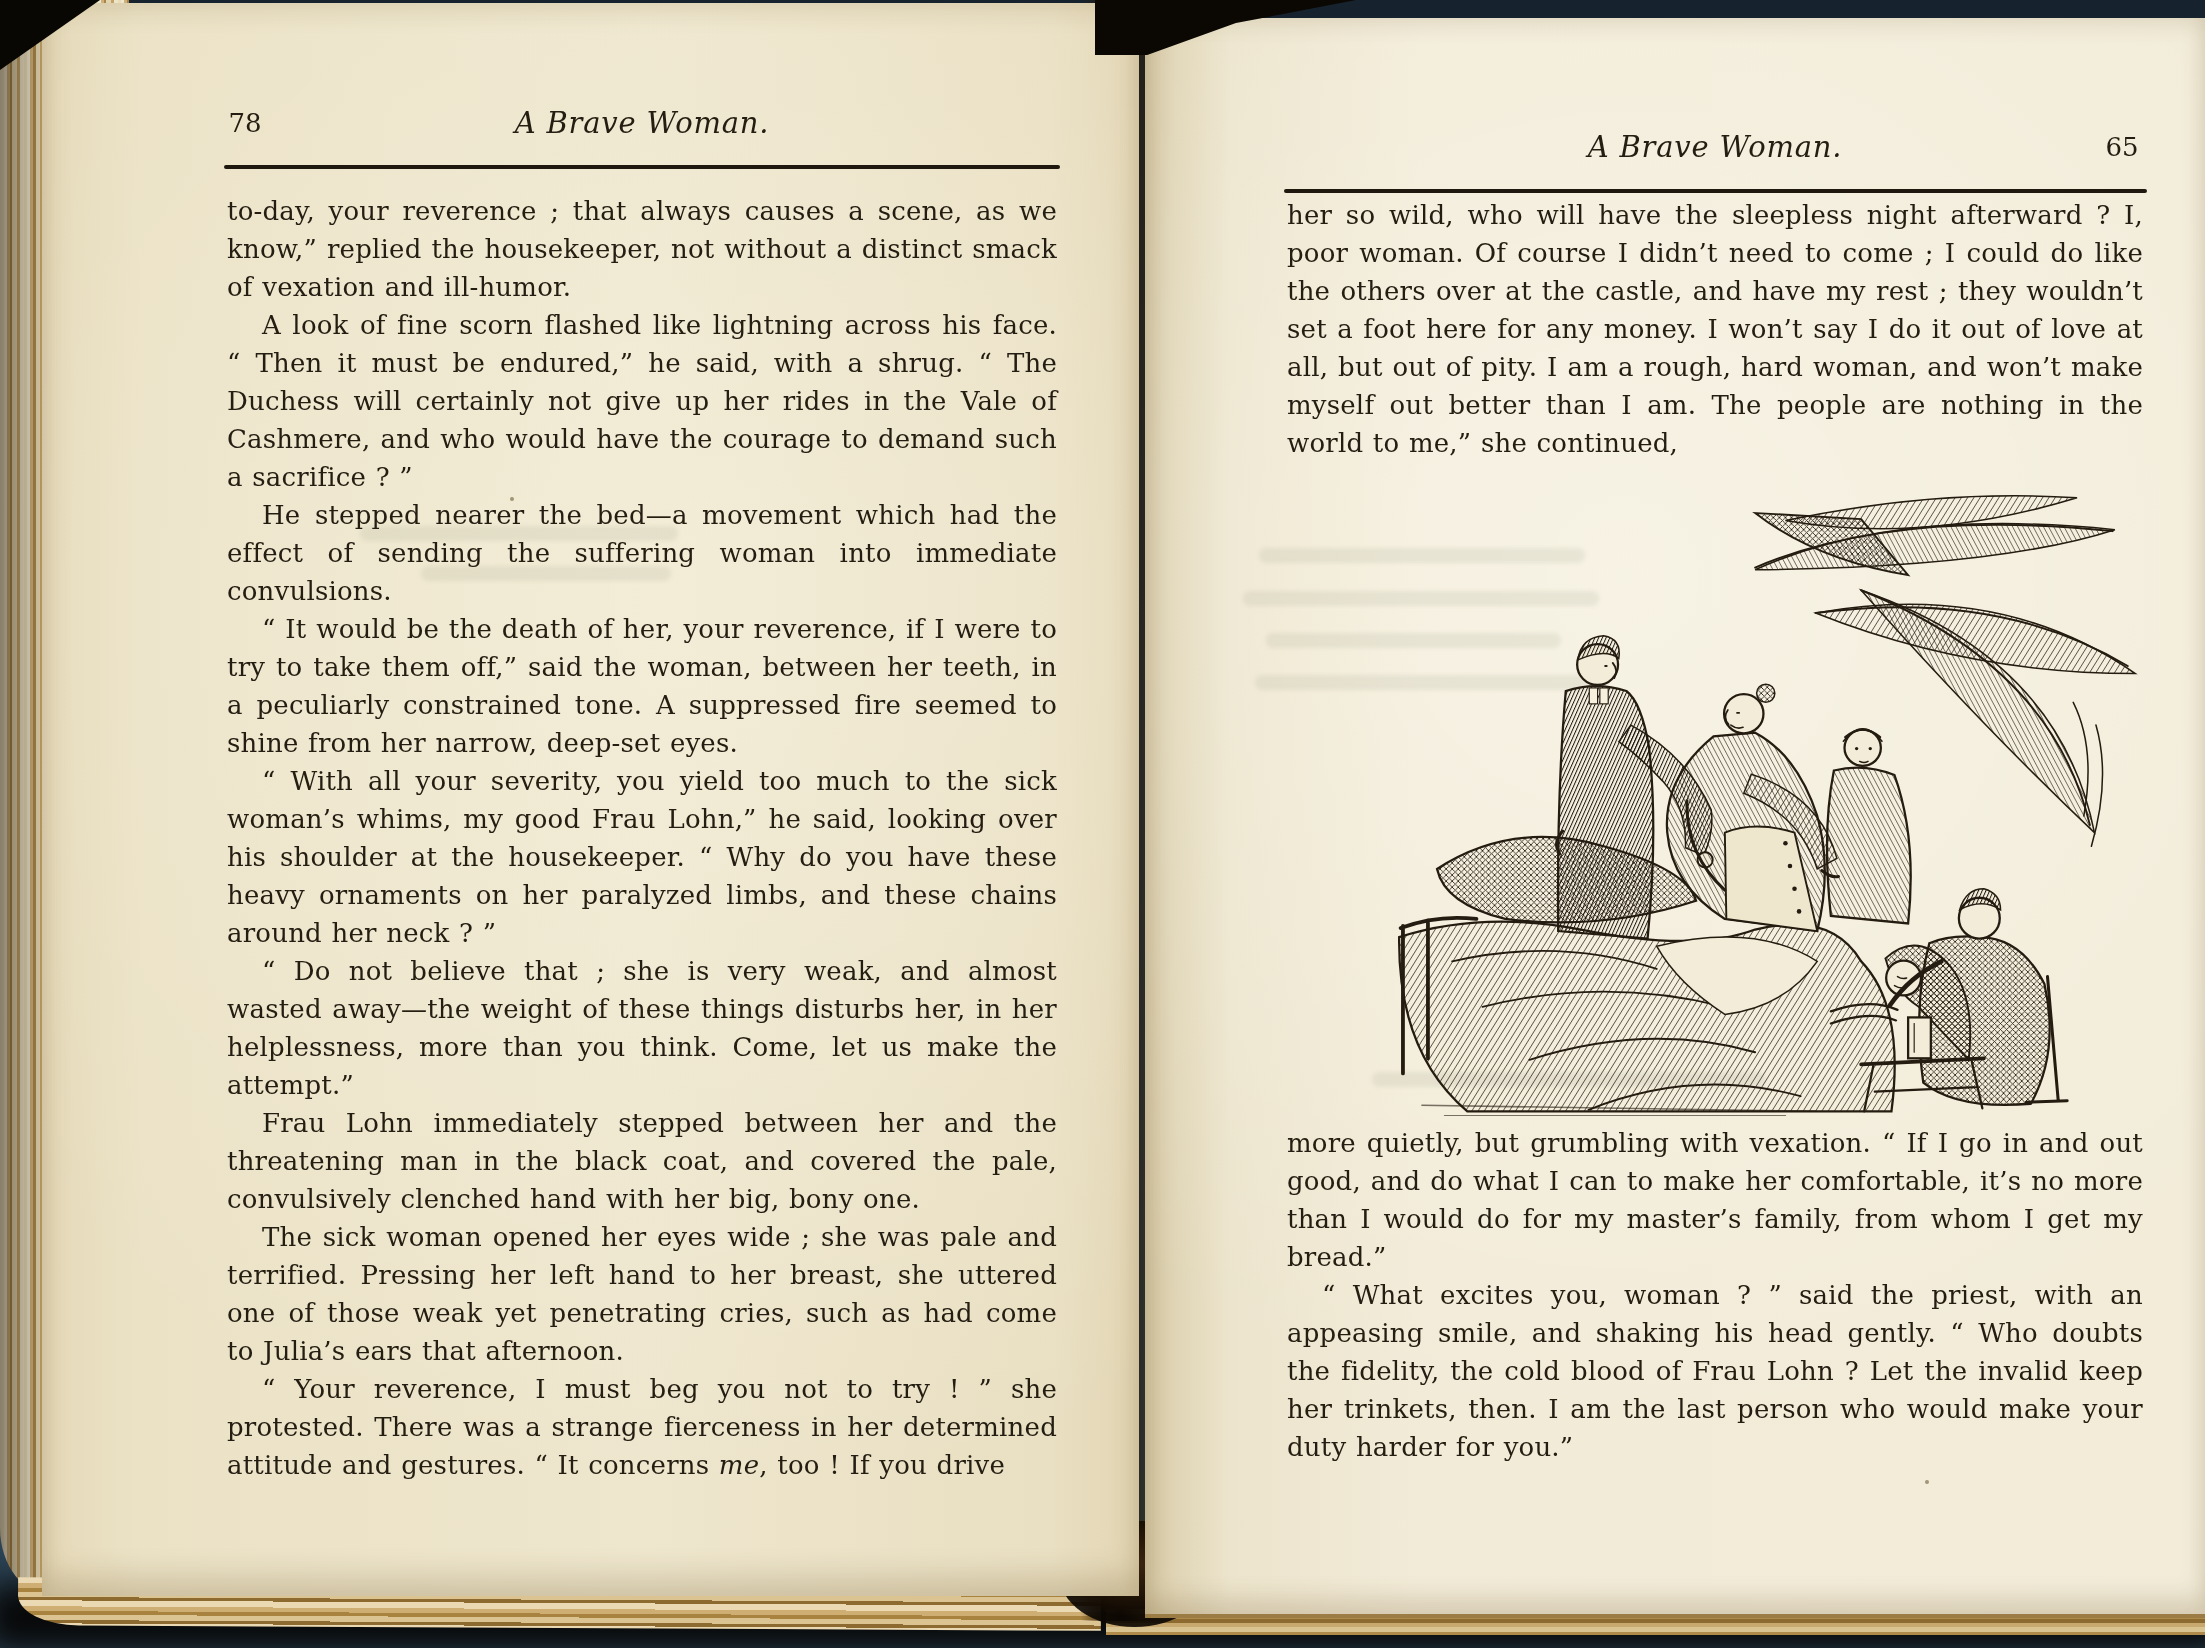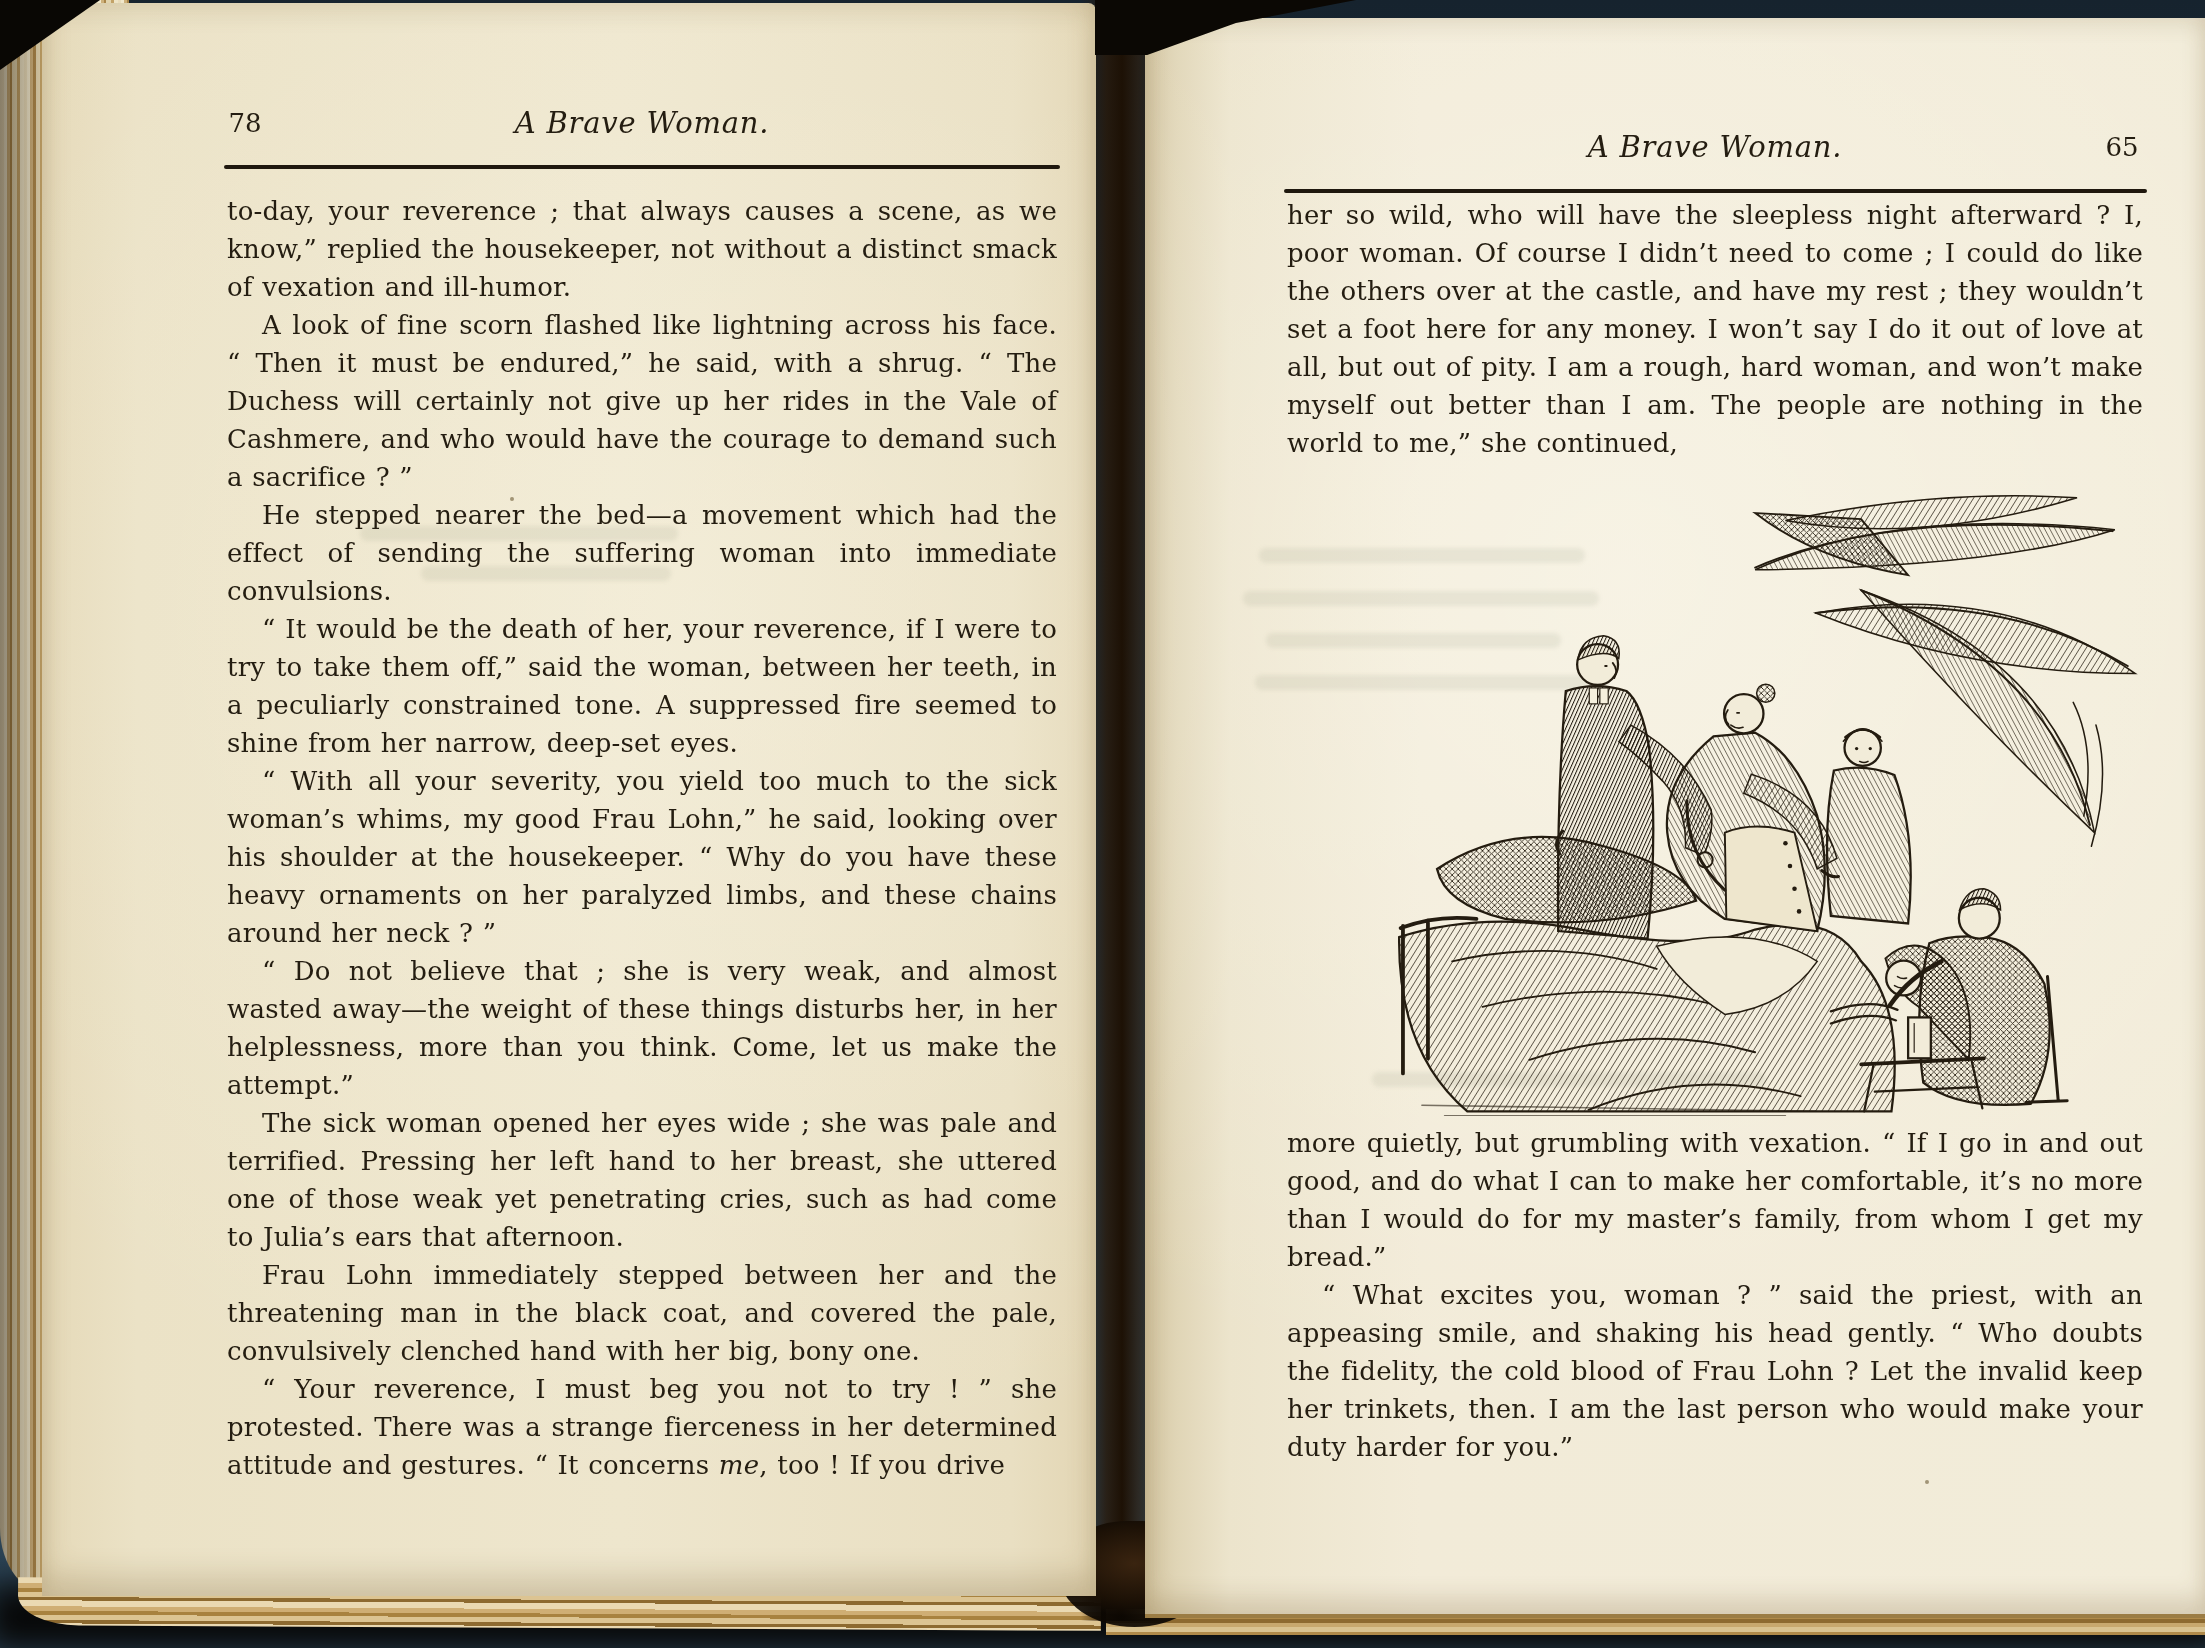--- a/index.html
+++ b/index.html
@@ -46,20 +46,21 @@
   }
   
   .page{position:absolute;color:#211a10;}
   .page-left{
     left:42px;top:3px;width:1054px;height:1593px;
     background:
       radial-gradient(120% 80% at 62% 38%,rgba(255,253,242,.30) 0%,rgba(255,253,242,0) 70%),
       linear-gradient(90deg,#e5d9b8 0%,#ebe2c6 9%,#eee6cd 55%,#e9dfc2 92%,#e2d5b3 100%);
     border-radius:3px 7.6px 0 0;
     box-shadow:inset 0 -19.7px 29px rgba(110,82,36,.22), inset 0 12px 19.7px rgba(120,95,45,.12);
+    padding-left:43px;
   }
   .page-right{
     left:1145px;top:18px;width:1060px;height:1596px;
     background:
       radial-gradient(110% 75% at 45% 35%,rgba(255,255,248,.38) 0%,rgba(255,255,248,0) 72%),
       linear-gradient(90deg,#d3c5a1 0%,#e0d5b6 3%,#ece4cc 8%,#f2ebd8 26%,#f2ecd9 100%);
     border-radius:10.6px 0 0 0;
     box-shadow:inset 0 -15px 23px rgba(110,82,36,.20), inset 0 10.6px 16.7px rgba(120,95,45,.10);
     border-bottom:4.5px solid #9b7c44;
   }
@@ -118,22 +119,22 @@
     <span class="running-title">A Brave Woman.</span>
   </div>
   <div class="head-rule"></div>
   <div class="text-block">
       <p class="">to-day, your reverence ; that always causes a scene, as we know,” replied the housekeeper, not without a distinct smack of vexation and ill-humor.</p>
       <p class="indent">A look of fine scorn flashed like lightning across his face. “ Then it must be endured,” he said, with a shrug. “ The Duchess will certainly not give up her rides in the Vale of Cashmere, and who would have the courage to demand such a sacrifice ? ”</p>
       <p class="indent">He stepped nearer the bed—a movement which had the effect of sending the suffering woman into immediate convulsions.</p>
       <p class="indent">“ It would be the death of her, your reverence, if I were to try to take them off,” said the woman, between her teeth, in a peculiarly constrained tone. A suppressed fire seemed to shine from her narrow, deep-set eyes.</p>
       <p class="indent">“ With all your severity, you yield too much to the sick woman’s whims, my good Frau Lohn,” he said, looking over his shoulder at the housekeeper. “ Why do you have these heavy ornaments on her paralyzed limbs, and these chains around her neck ? ”</p>
       <p class="indent">“ Do not believe that ; she is very weak, and almost wasted away—the weight of these things disturbs her, in her helplessness, more than you think. Come, let us make the attempt.”</p>
+      <p class="indent">Frau Lohn immediately stepped between her and the threatening man in the black coat, and covered the pale, convulsively clenched hand with her big, bony one.</p>
       <p class="indent">The sick woman opened her eyes wide ; she was pale and terrified. Pressing her left hand to her breast, she uttered one of those weak yet penetrating cries, such as had come to Julia’s ears that afternoon.</p>
-      <p class="indent">Frau Lohn immediately stepped between her and the threatening man in the black coat, and covered the pale, convulsively clenched hand with her big, bony one.</p>
       <p class="indent">“ Your reverence, I must beg you not to try ! ” she protested. There was a strange fierceness in her determined attitude and gestures. “ It concerns <em>me</em>, too !  If you drive</p>
     </div>
 </div>
 
 <div class="page page-right">
   <div class="ghost" style="left:114px;top:530px;width:326px;"></div>
   <div class="ghost" style="left:98px;top:573px;width:356px;"></div>
   <div class="ghost" style="left:121px;top:615px;width:295px;"></div>
   <div class="ghost" style="left:110px;top:657px;width:333px;"></div>
   <div class="ghost" style="left:227px;top:1054px;width:394px;"></div>

